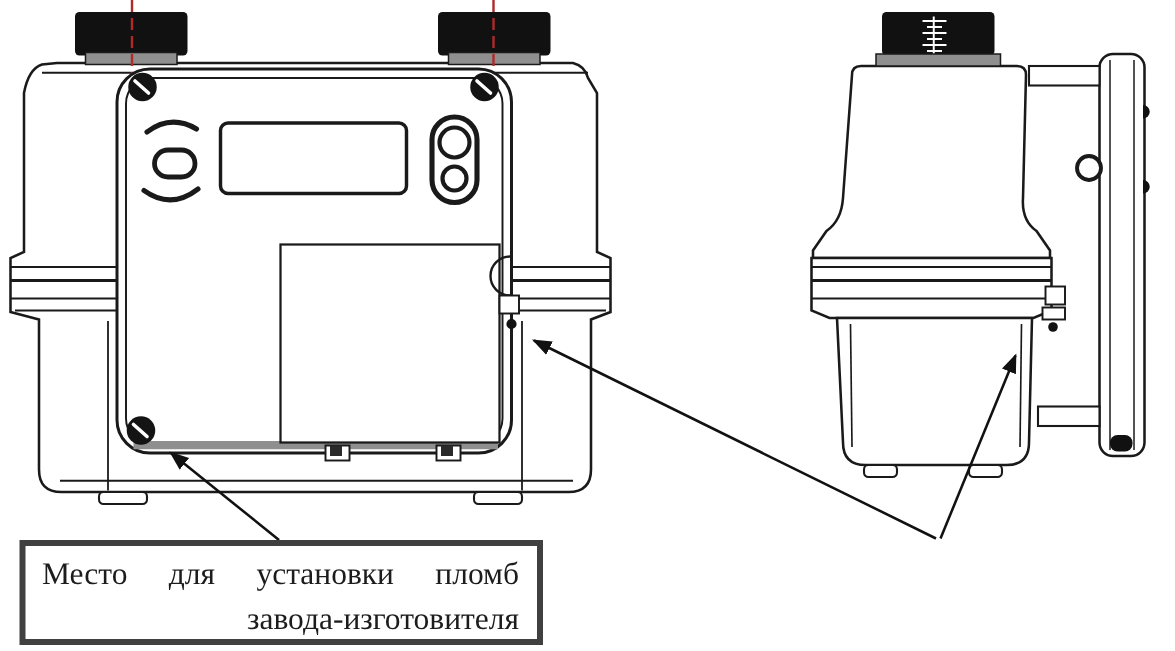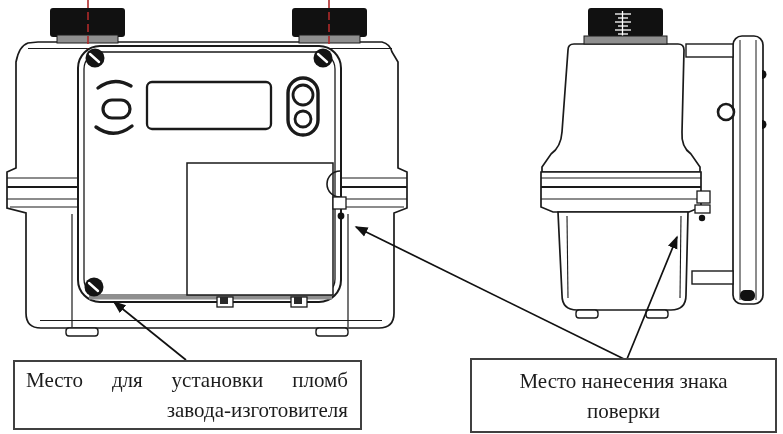--- a/index.html
+++ b/index.html
@@ -2,21 +2,21 @@
 <html><head>
 <meta charset="utf-8">
 <style>
   html,body{margin:0;padding:0;background:#fff;}
   .stage{
     position:relative;width:783px;height:434px;background:#fff;overflow:hidden;
     font-family:"Liberation Serif","DejaVu Serif",serif;
   }
   .stage svg{position:absolute;left:0;top:0;}
   .callout{
-    position:absolute;background:#fff;border:2px solid #404040;
+    position:absolute;background:#fff;border:4px solid #404040;
     color:#1c1c1c;font-size:21px;line-height:30px;box-sizing:border-box;
   }
   .callout-1{left:13px;top:360px;width:349px;height:70px;padding:3px 12px 3px 11px;}
   .callout-1 .l1{text-align:justify;text-align-last:justify;}
   .callout-1 .l2{text-align:right;}
   .callout-2{left:470px;top:358px;width:307px;height:75px;padding:6px 10px;}
   .callout-2 .l1,.callout-2 .l2{text-align:center;}
 </style>
 </head>
 <body>
@@ -168,18 +168,14 @@
     <line x1="624" y1="359" x2="356" y2="227" marker-end="url(#ah)"></line>
     <line x1="627" y1="359" x2="677" y2="237" marker-end="url(#ah)"></line>
   </g>
 </svg>
 
   <div class="callout callout-1">
     <div class="l1">Место для установки пломб</div>
     <div class="l2">завода-изготовителя</div>
   </div>
 
-  <div class="callout callout-2">
-    <div class="l1">Место нанесения знака</div>
-    <div class="l2">поверки</div>
-  </div>
 
 </div>
 
 </body></html>

